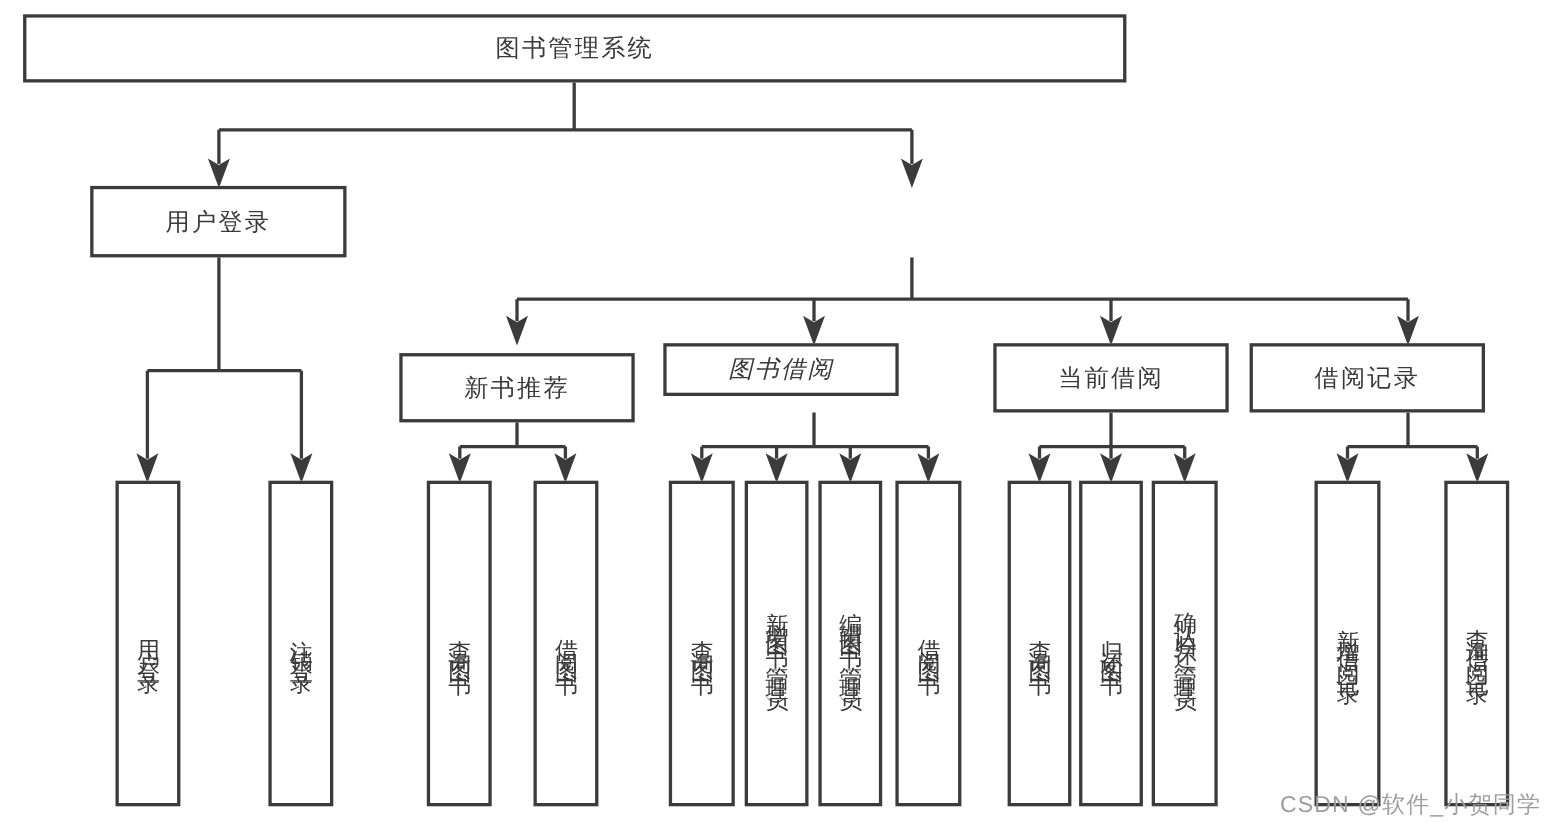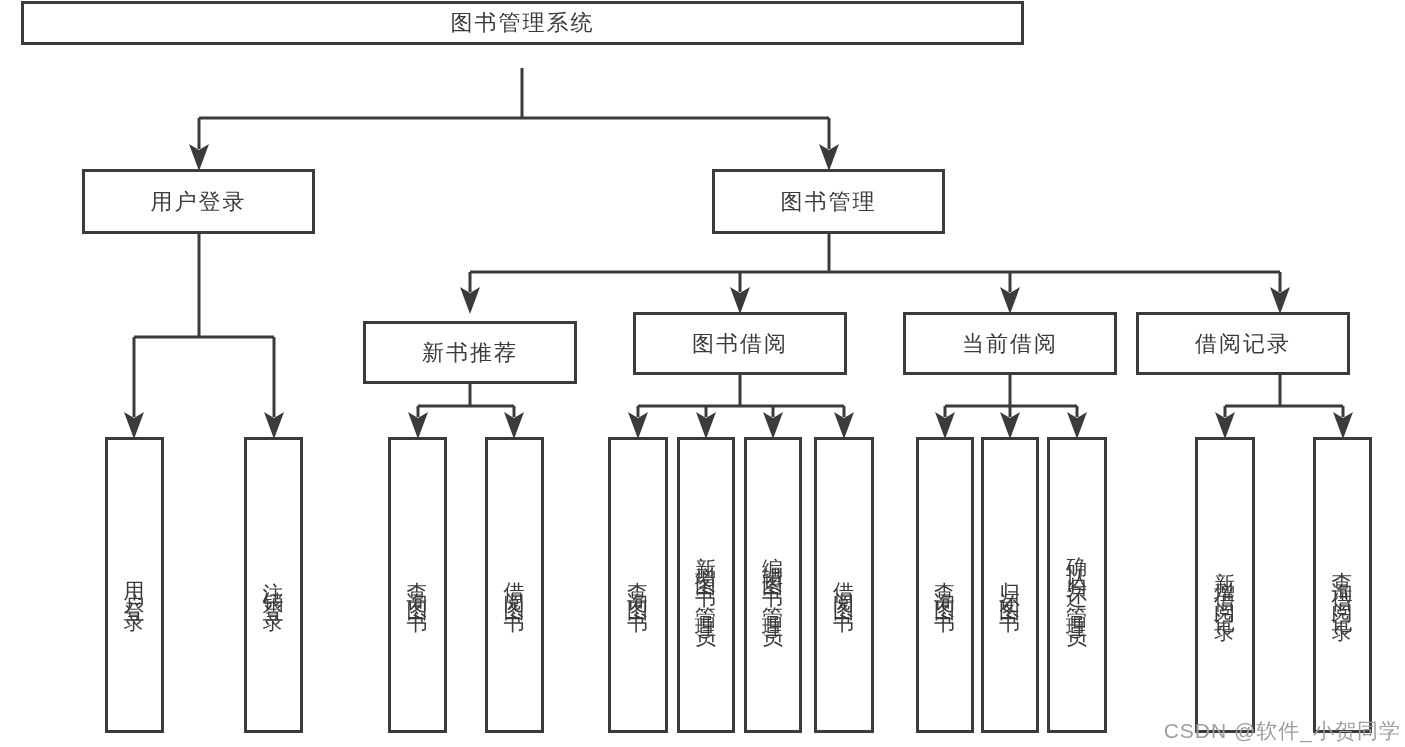--- a/index.html
+++ b/index.html
@@ -94,35 +94,32 @@
       <line x1="1010" y1="406" x2="1010" y2="417" stroke="#3b3b3b" stroke-width="3"></line>
       <polygon points="1010,439 1000,412 1010,418 1020,412" fill="#3b3b3b"></polygon>
       <line x1="1077" y1="406" x2="1077" y2="417" stroke="#3b3b3b" stroke-width="3"></line>
       <polygon points="1077,439 1067,412 1077,418 1087,412" fill="#3b3b3b"></polygon>
       <line x1="1225" y1="406" x2="1225" y2="417" stroke="#3b3b3b" stroke-width="3"></line>
       <polygon points="1225,439 1215,412 1225,418 1235,412" fill="#3b3b3b"></polygon>
       <line x1="1343" y1="406" x2="1343" y2="417" stroke="#3b3b3b" stroke-width="3"></line>
       <polygon points="1343,439 1333,412 1343,418 1353,412" fill="#3b3b3b"></polygon>
     </svg>
 
-  <div class="box hbox" style="left:21px;top:1px;width:1003px;height:44px;">
+  <div class="box hbox" style="left:21px;top:13px;width:1003px;height:62px;">
     <span>图书管理系统</span>
   </div>
 
   <div class="box hbox" style="left:82px;top:169px;width:233px;height:65px;">
     <span>用户登录</span>
   </div>
-  <div class="box hbox" style="left:712px;top:169px;width:233px;height:65px;">
-    <span>图书管理</span>
-  </div>
 
   <div class="box hbox" style="left:363px;top:321px;width:214px;height:63px;align-items:center;">
     <span>新书推荐</span>
   </div>
-  <div class="box hbox" style="left:633px;top:312px;width:214px;height:63px;">
+  <div class="box hbox" style="left:603px;top:312px;width:214px;height:48px;font-style:italic;">
     <span>图书借阅</span>
   </div>
   <div class="box hbox" style="left:903px;top:312px;width:214px;height:63px;">
     <span>当前借阅</span>
   </div>
   <div class="box hbox" style="left:1136px;top:312px;width:214px;height:63px;">
     <span>借阅记录</span>
   </div>
 
   <div class="box vbox" style="left:105px;top:437px;width:59px;height:296px;">

